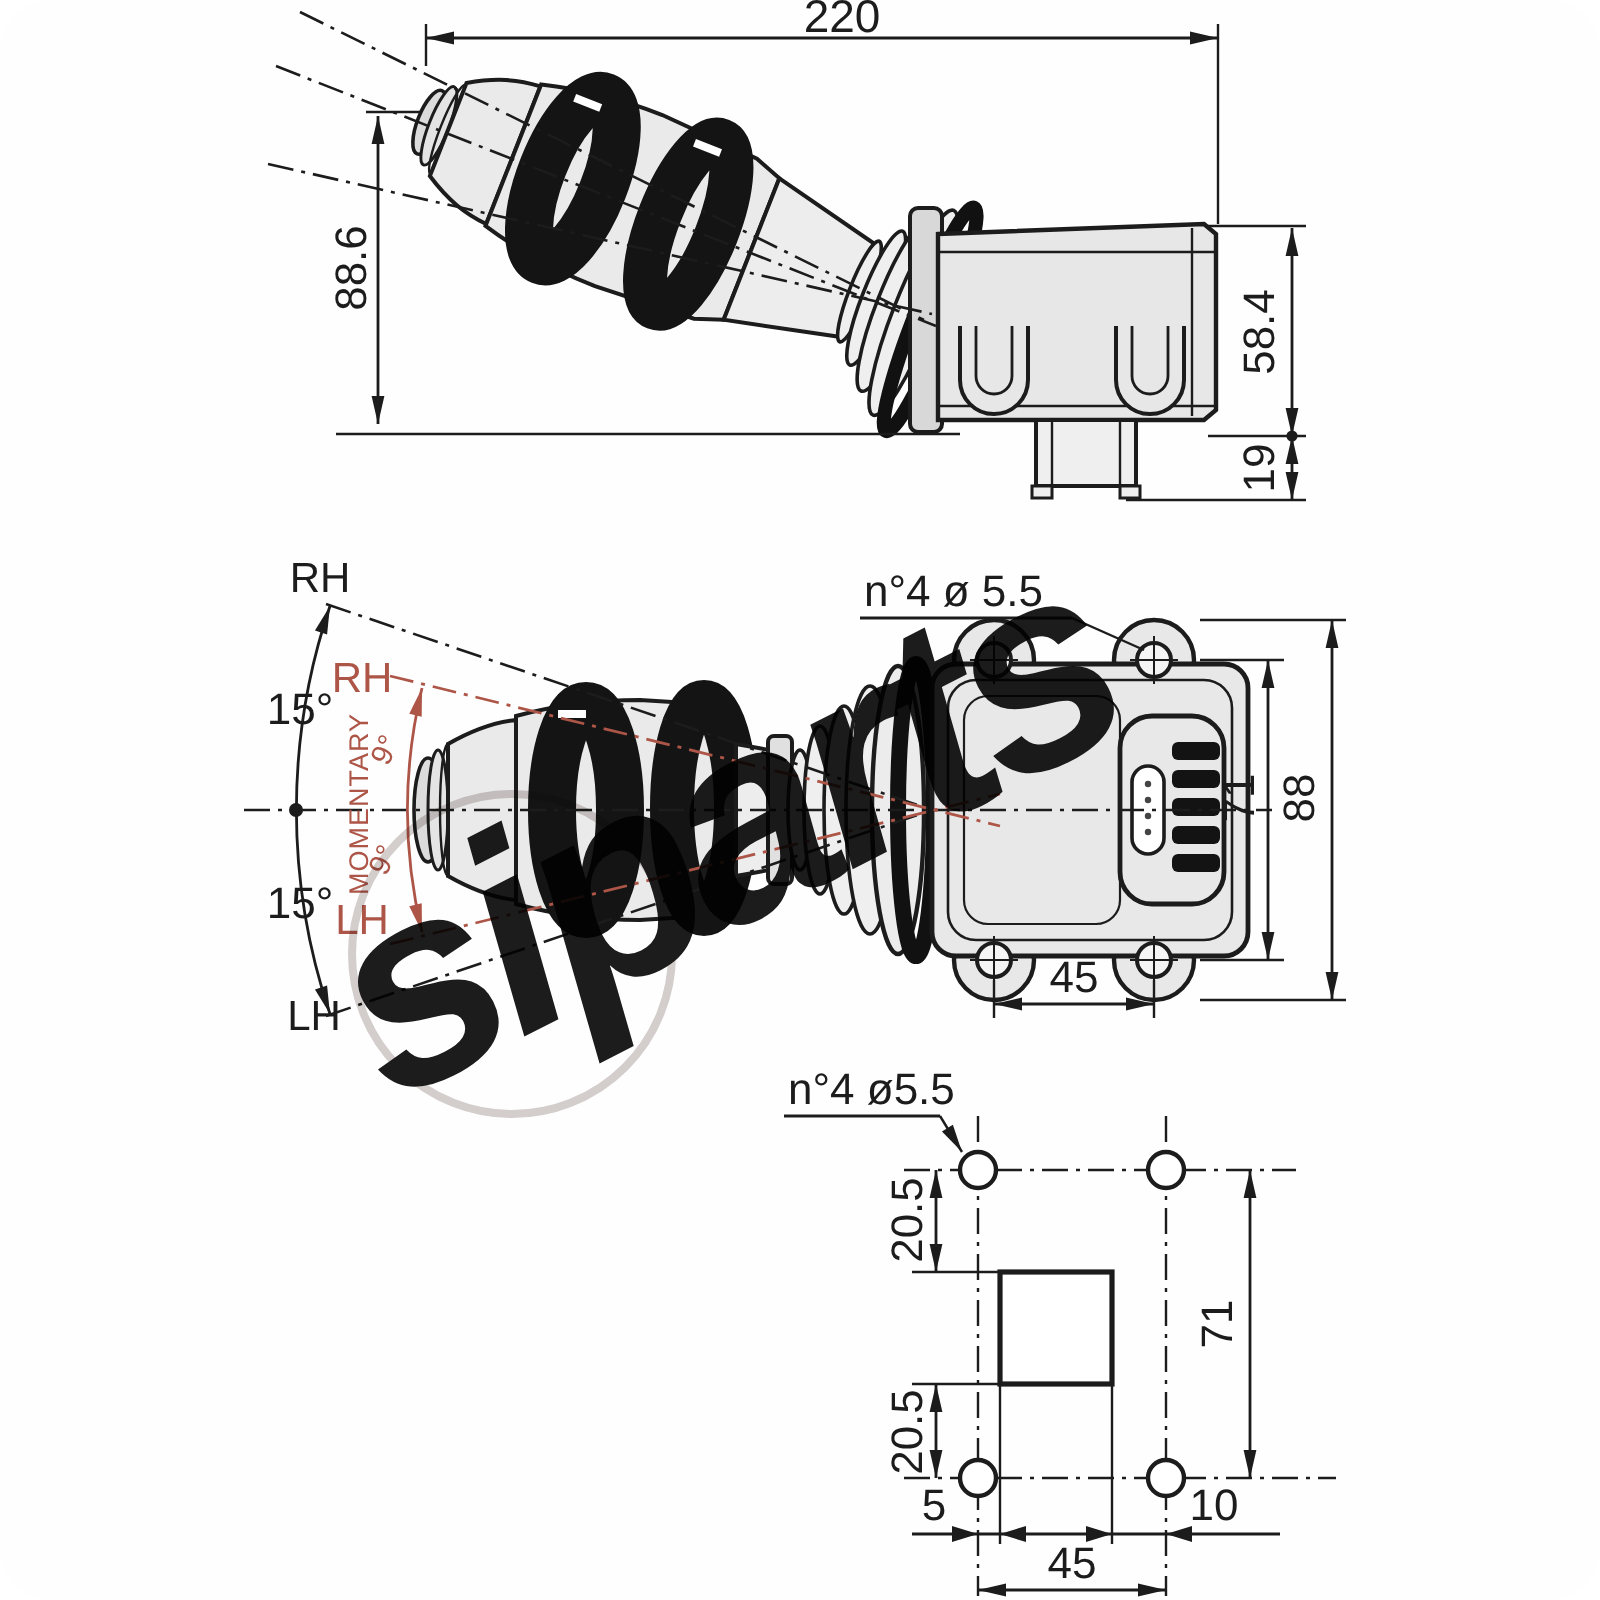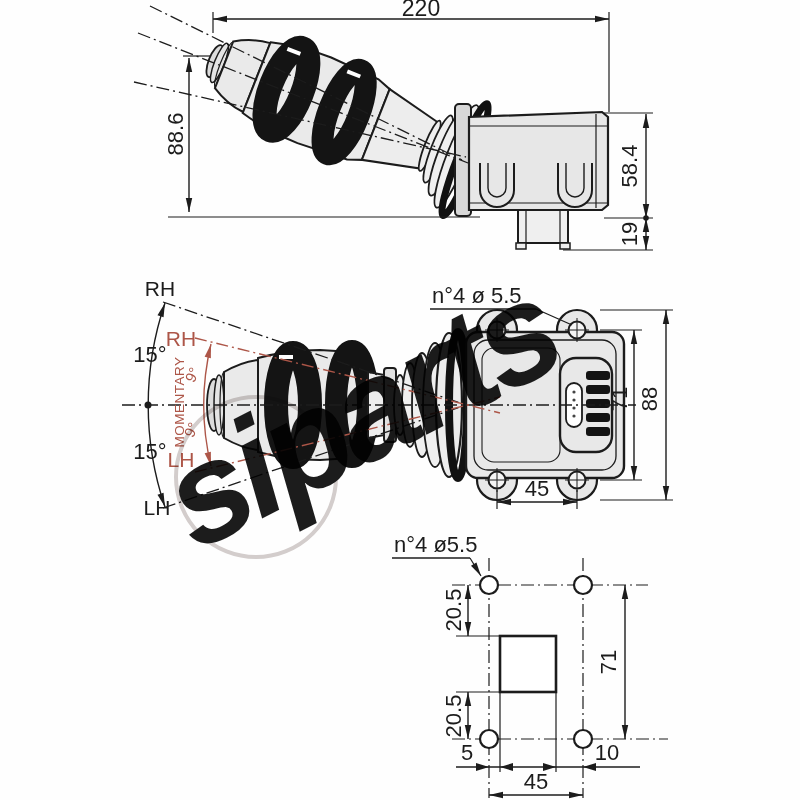--- a/index.html
+++ b/index.html
@@ -1,16 +1,16 @@
 <!DOCTYPE html>
 <html><head>
 <meta charset="utf-8">
 <style>
   html,body{margin:0;padding:0;background:#ffffff;}
-  .stage{width:800px;height:800px;position:relative;background:#fefefe;overflow:hidden;}
+  .stage{width:800px;height:800px;position:relative;background:#fefefe;overflow:hidden;border-radius:26px;}
   svg{display:block;}
   text{font-family:"Liberation Sans", sans-serif; fill:#1c1c1c;}
   .dim{font-size:22px;}
   .dim-lg{font-size:23px;}
   .lbl{font-size:21px;}
   .red{fill:#ad5648;}
   .note{font-size:22px;}
 </style>
 </head>
 <body>

